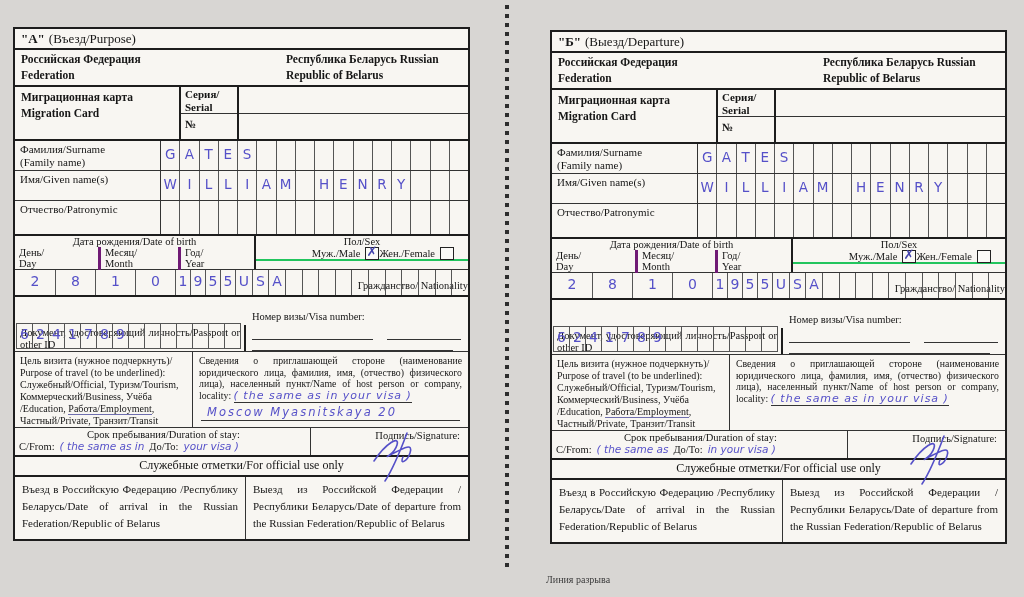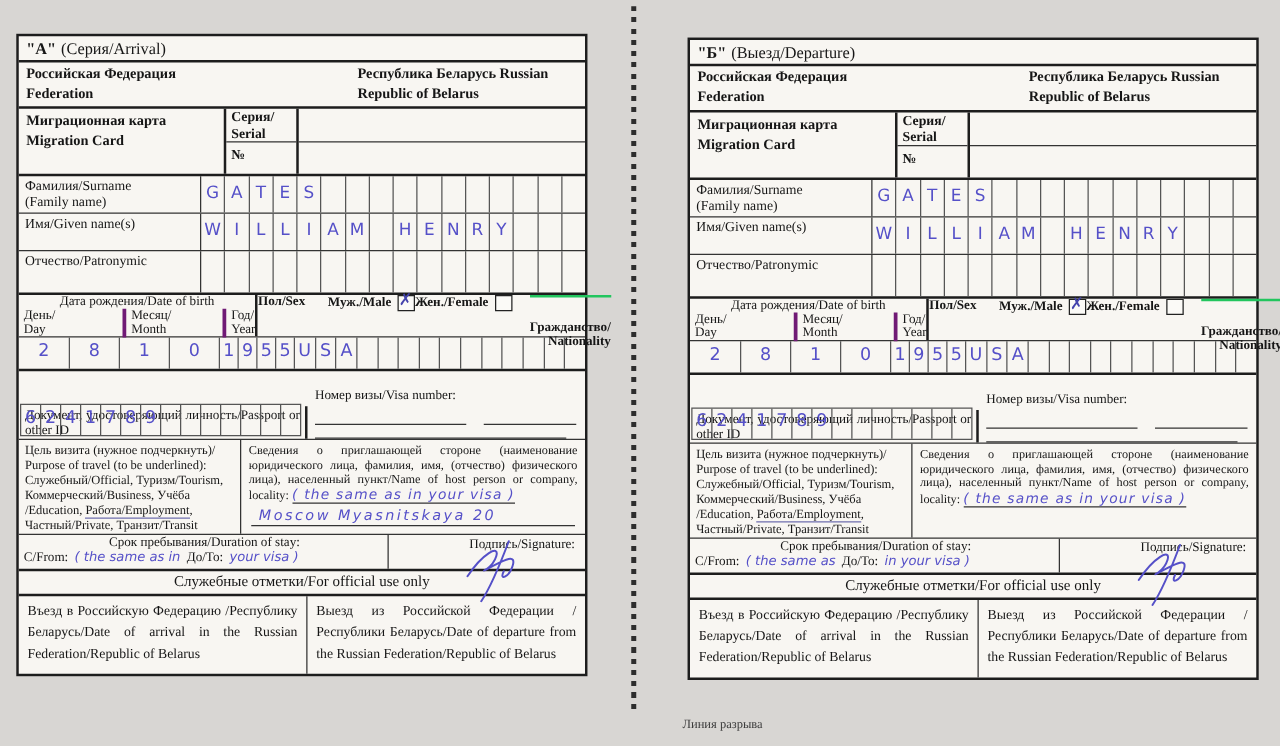--- a/index.html
+++ b/index.html
@@ -40,21 +40,21 @@
   .lgrid .gcell:first-child{border-left:none;}
 
   .dob-row{display:flex;height:36px;border-top:2px solid #1d1d1d;border-bottom:1px solid #333;box-sizing:border-box;font-size:10.5px;}
   .dob-left{width:241px;border-right:2px solid #1d1d1d;box-sizing:border-box;display:flex;flex-direction:column;}
   .dob-title{text-align:center;height:13px;}
   .dmy{display:flex;flex:1;}
   .dmy-cell{padding:0 0 0 4px;box-sizing:border-box;line-height:1.08;border-right:3px solid #701a75;}
   .dmy-day{width:86px;}
   .dmy-month{width:80px;}
   .dmy-year{flex:1;border-right:none;}
-  .dob-right{flex:1;display:flex;flex-direction:row;font-weight:bold;}
+  .dob-right{flex:1;display:flex;flex-direction:column;}
   .sex-title{text-align:center;height:12px;}
   .sex-row{display:flex;justify-content:flex-end;align-items:center;padding:0 14px 0 18px;height:12px;}
   .sex-opt{display:flex;align-items:center;gap:5px;}
   .cb{width:12px;height:11px;border:1.4px solid #222;display:inline-block;position:relative;background:#fbfaf7;}
   .cb .mark{position:absolute;top:-4px;left:0px;font-size:13px;color:#4544ad;font-family:"DejaVu Sans",sans-serif;}
   .nat-label{border-top:2px solid #22c55e;text-align:right;flex:1;padding-top:19px;}
 
   .digit-row{display:flex;height:27px;border-bottom:2px solid #1d1d1d;box-sizing:border-box;}
   .dgrid{display:flex;}
   .dgrid .gcell{border-left:1px solid #555;padding-top:3px;font-size:14px;}
@@ -102,21 +102,21 @@
     background:repeating-linear-gradient(180deg,#2d2d2d 0 4px,rgba(0,0,0,0) 4px 9px);}
   .tear-label{position:absolute;left:546px;top:574px;font-size:10px;color:#3c3c3c;}
 </style>
 </head>
 <body>
 
 <div id="card-a-slot" class="slot">
   <div class="card">
 
     <div class="title-row">
-      <b>"А"</b><span>(Серия/Arrival)</span>
+      <b>"А"</b><span>(Въезд/Purpose)</span>
     </div>
 
     <div class="country-row">
       <div class="country-left pre">Российская Федерация
 Federation</div>
       <div class="country-right pre">Республика Беларусь Russian
 Republic of Belarus</div>
     </div>
 
     <div class="mig-row">

